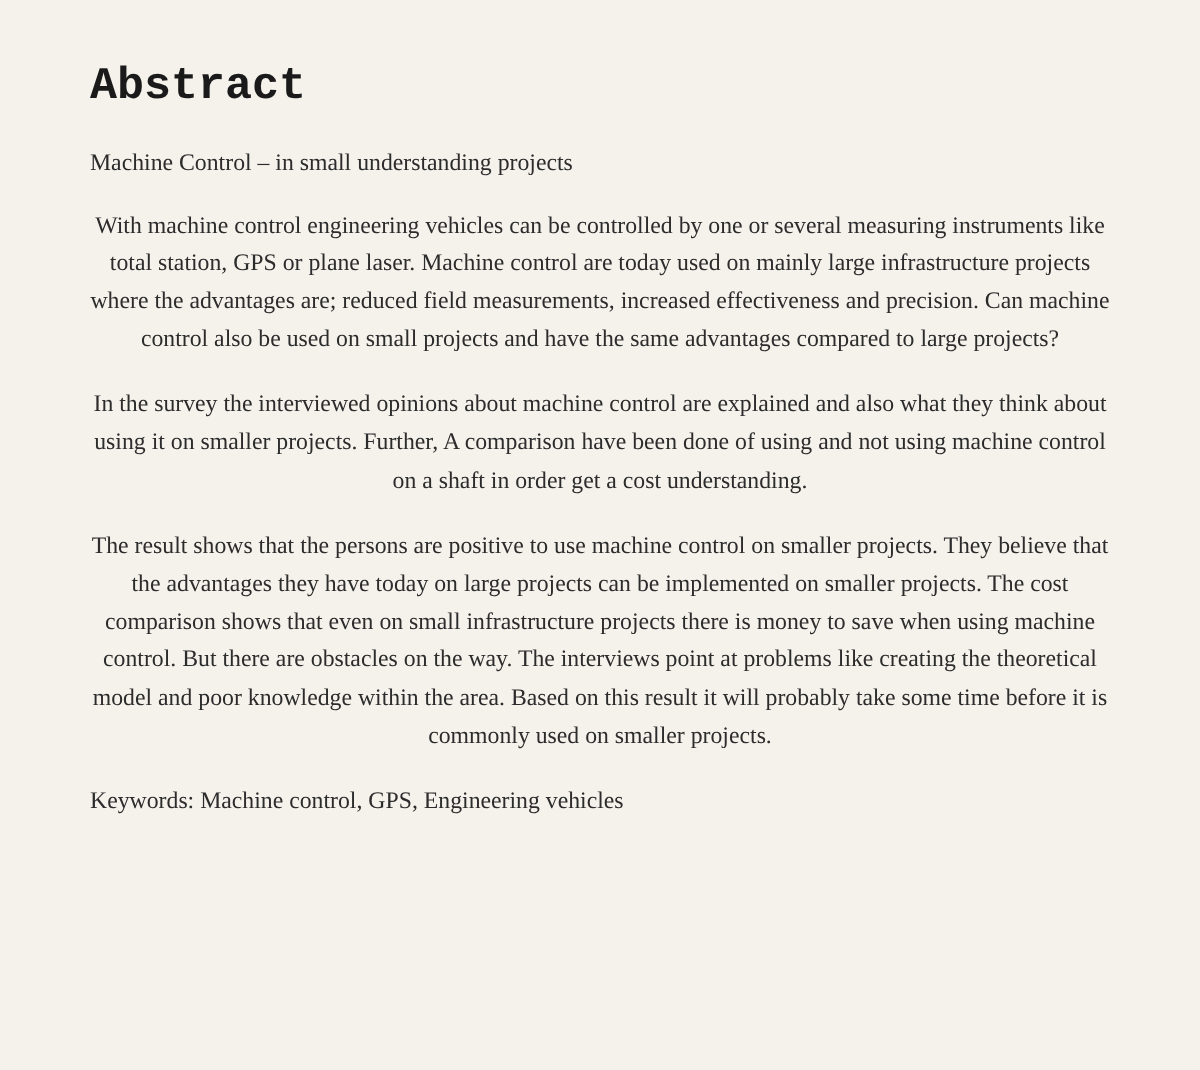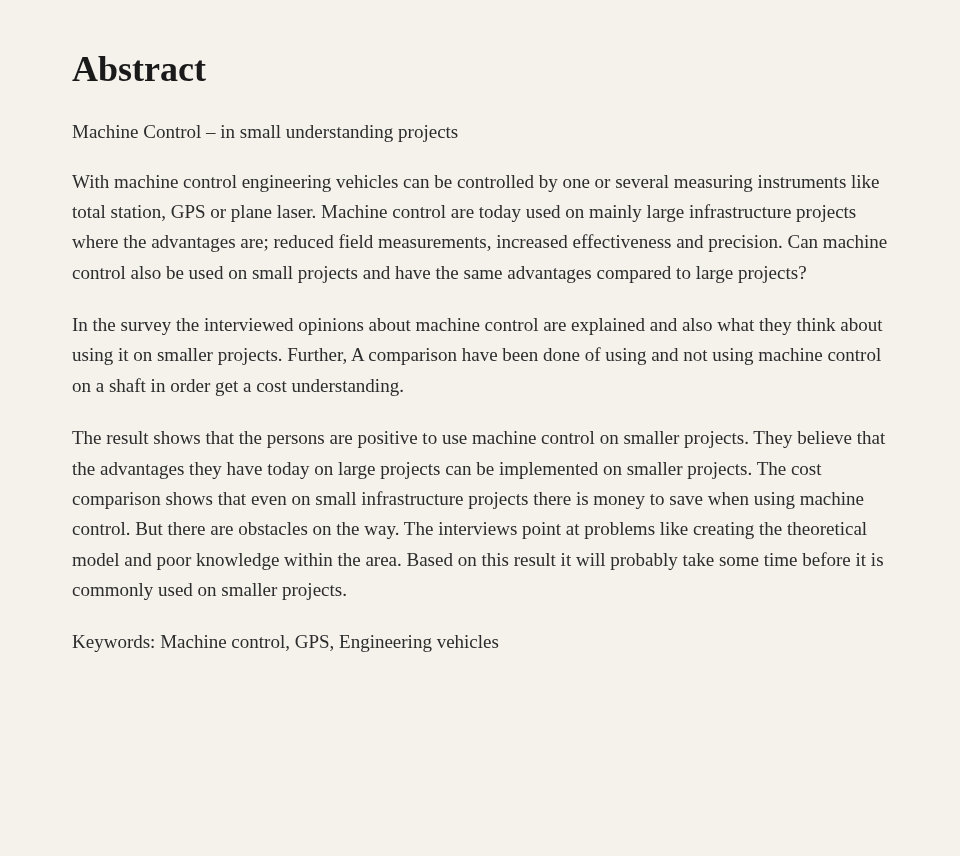--- a/index.html
+++ b/index.html
@@ -13,39 +13,40 @@
       font-family: 'Georgia', 'Times New Roman', serif;
       color: #2c2c2c;
       width: 960px;
       min-height: 856px;
       padding: 48px 72px 60px 72px;
     }
 
     .abstract-title {
       font-size: 36px;
       font-weight: bold;
-      font-family: Liberation Serif, serif;
+      font-family: Liberation Mono, monospace;
       margin-bottom: 28px;
       color: #1a1a1a;
     }
 
     .subtitle-line {
       font-size: 19px;
       font-family: 'Georgia', 'Times New Roman', serif;
       color: #2c2c2c;
       margin-bottom: 20px;
       line-height: 1.5;
     }
 
     .paragraph {
       font-size: 19px;
       font-family: 'Georgia', 'Times New Roman', serif;
       color: #2c2c2c;
       line-height: 1.6;
       margin-bottom: 22px;
+      text-align: center;
     }
 
     .keywords-line {
       font-size: 19px;
       font-family: Liberation Serif, serif;
       color: #2c2c2c;
       margin-top: 10px;
       line-height: 1.5;
     }
   </style>

